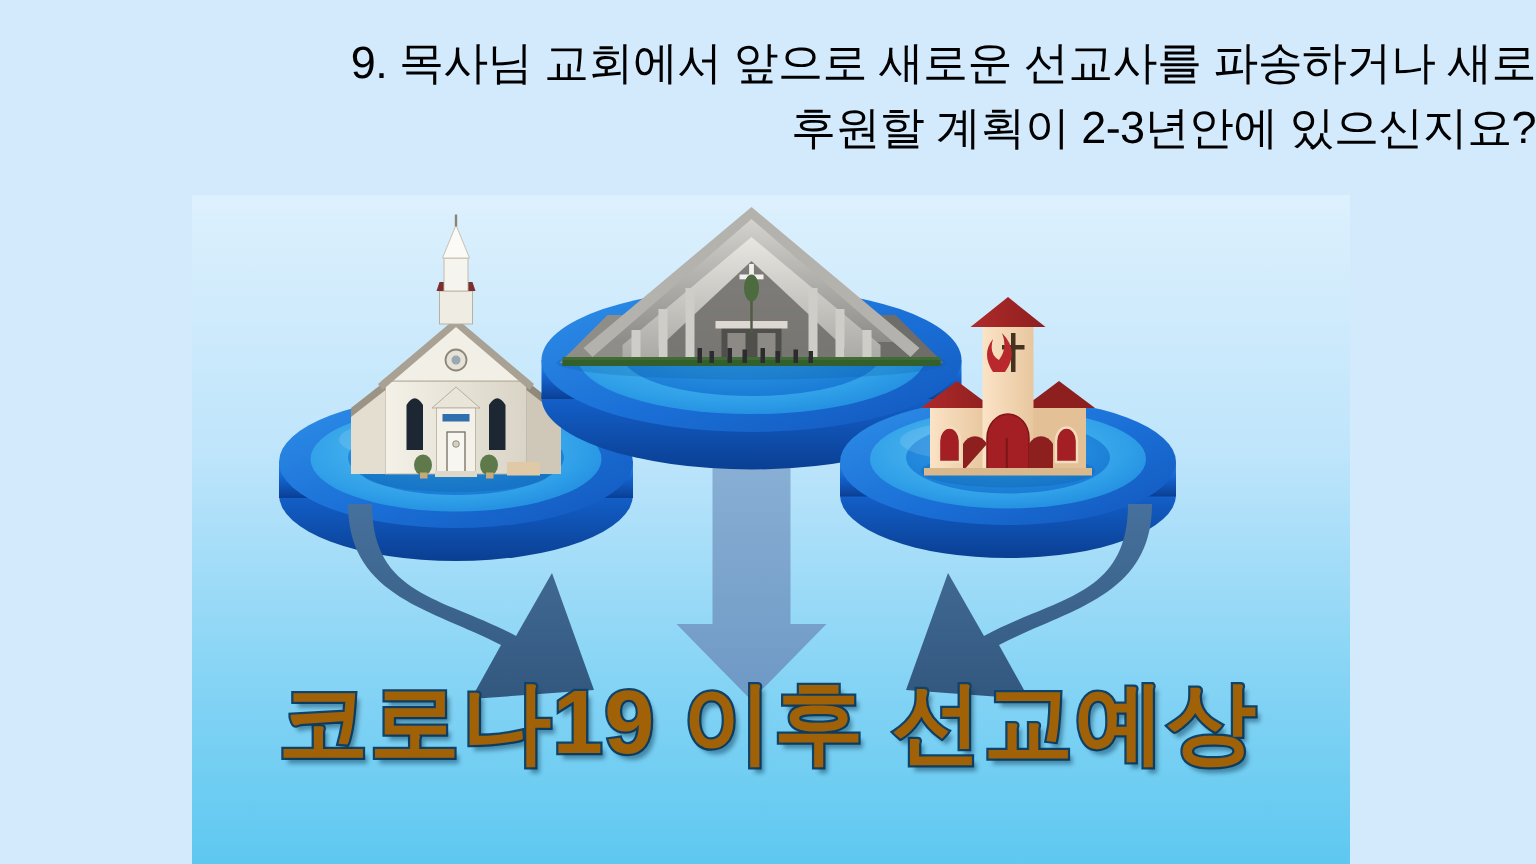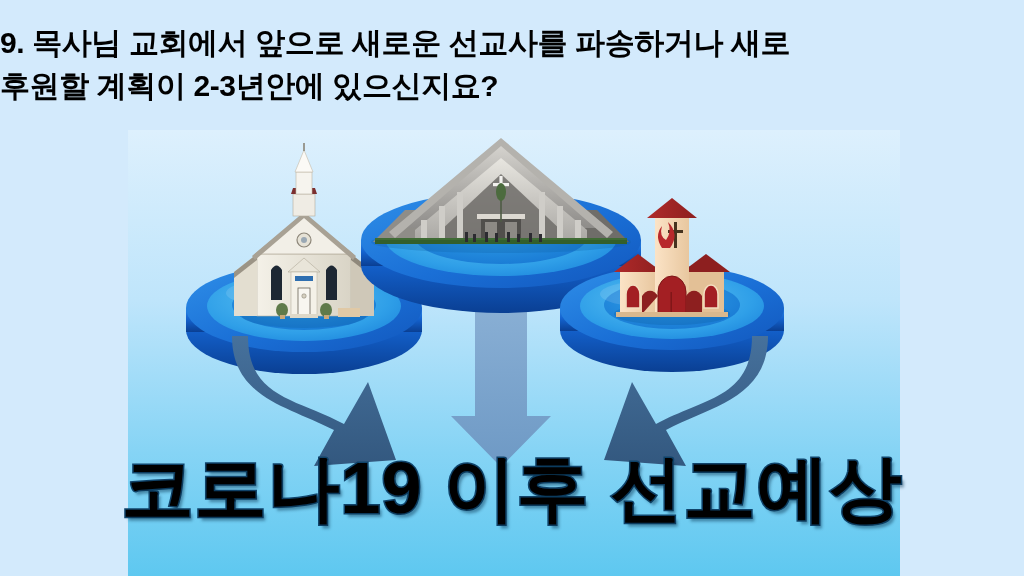--- a/index.html
+++ b/index.html
@@ -29,41 +29,41 @@
     width: 100%;
     height: 100%;
   }
 
   
   #question {
     position: absolute;
     left: 0;
     top: 22px;
     width: 1024px;
-    text-align: left;
+    text-align: right;
     color: #000000;
-    font-weight: bold;
+    font-weight: normal;
     font-size: 30px;
     line-height: 1.42;
     letter-spacing: -0.4px;
     white-space: pre-line;
   }
 
   
   #caption {
     position: absolute;
     left: 0;
     top: 452px;
     width: 1024px;
     text-align: center;
     font-weight: bold;
-    font-size: 72px;
+    font-size: 60px;
     line-height: 1.0;
     letter-spacing: 1px;
-    color: #000000;
+    color: #a16207;
     -webkit-text-stroke: 3px #10436a;
     paint-order: stroke fill;
     text-shadow: 3px 4px 3px rgba(8,50,80,0.45);
   }
 </style>
 </head>
 <body>
 
 <div id="slide">
 

